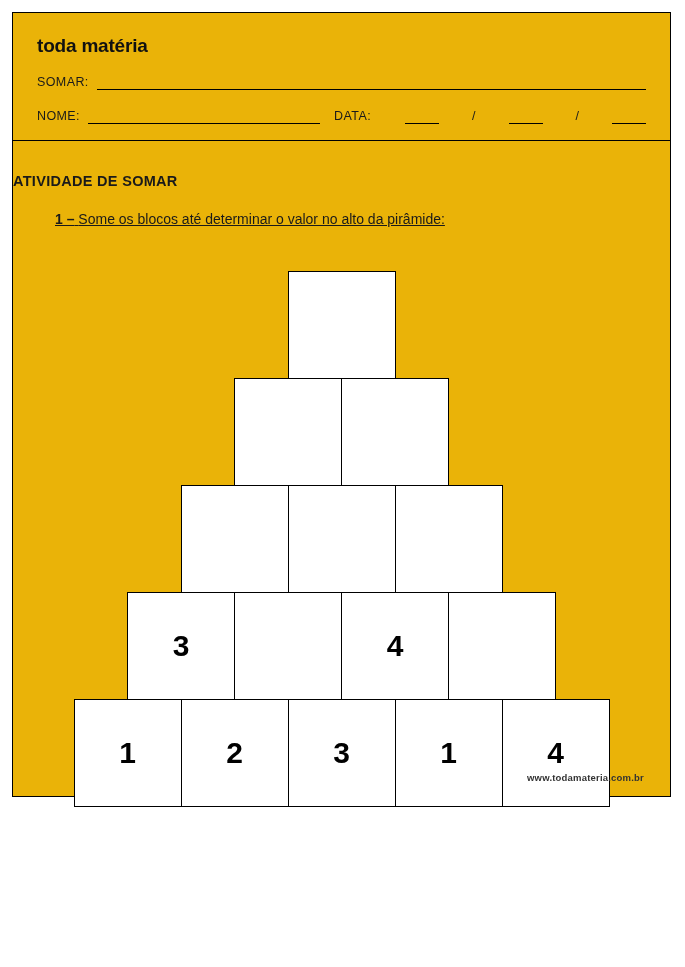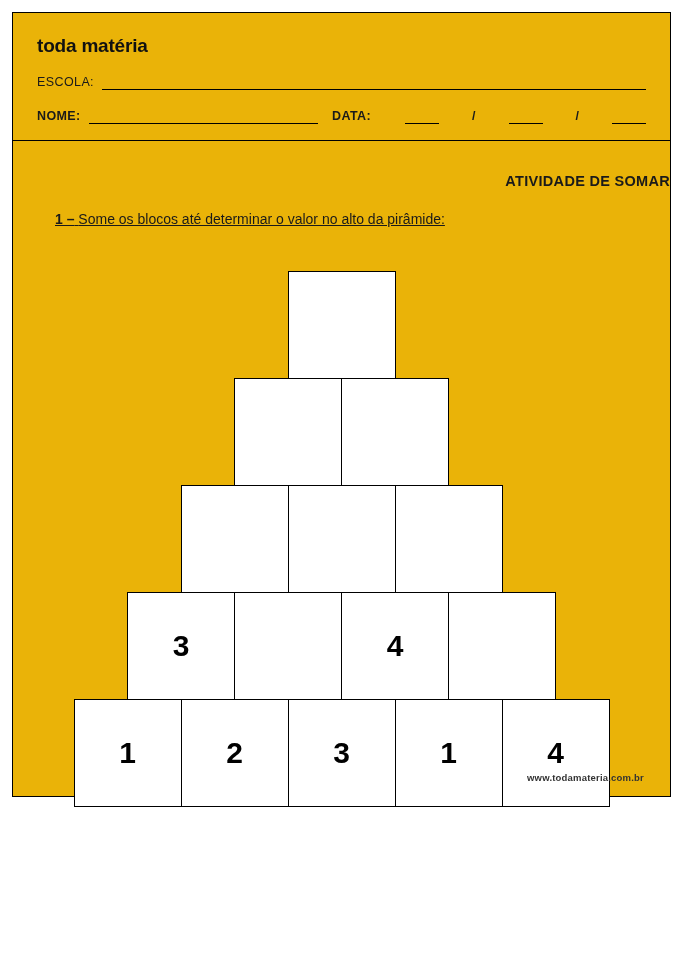--- a/index.html
+++ b/index.html
@@ -42,21 +42,21 @@
     color: #111;
   }
   .field-row {
     position: absolute;
     left: 24px;
     right: 24px;
     display: flex;
     align-items: flex-end;
   }
   .row-escola { top: 62px; }
-  .row-nome  { top: 96px; font-weight: bold; }
+  .row-nome  { top: 96px; }
   .field-label {
     font-size: 12.5px;
     letter-spacing: 0.4px;
     color: #1a1a1a;
     white-space: nowrap;
     padding-bottom: 1px;
   }
   .rule {
     flex: 1 1 auto;
     border-bottom: 1px solid #000;
@@ -76,21 +76,21 @@
     border-bottom: 1px solid #000;
     height: 12px;
   }
   .slash {
     font-size: 12.5px;
     margin: 0 5px;
     padding-bottom: 1px;
   }
   
   .title {
-    text-align: right;
+    text-align: left;
     font-size: 14.5px;
     font-weight: bold;
     letter-spacing: 0.3px;
     margin-top: 32px;
   }
   .instruction {
     margin: 22px 0 0 42px;
     font-size: 14px;
     color: #1a1a1a;
     text-decoration: underline;
@@ -141,21 +141,21 @@
 </style>
 </head>
 <body>
 
 <div class="sheet">
 
   <div class="header">
     <div class="brand">toda matéria</div>
 
     <div class="field-row row-escola">
-      <span class="field-label">ESCOLA:</span>
+      <span class="field-label">SOMAR:</span>
       <span class="rule"></span>
     </div>
 
     <div class="field-row row-nome">
       <span class="field-label">NOME:</span>
       <span class="rule"></span>
       <span class="data-group">
         <span class="field-label">DATA:</span>
         <span class="mini-rule"></span>
         <span class="slash">/</span>

